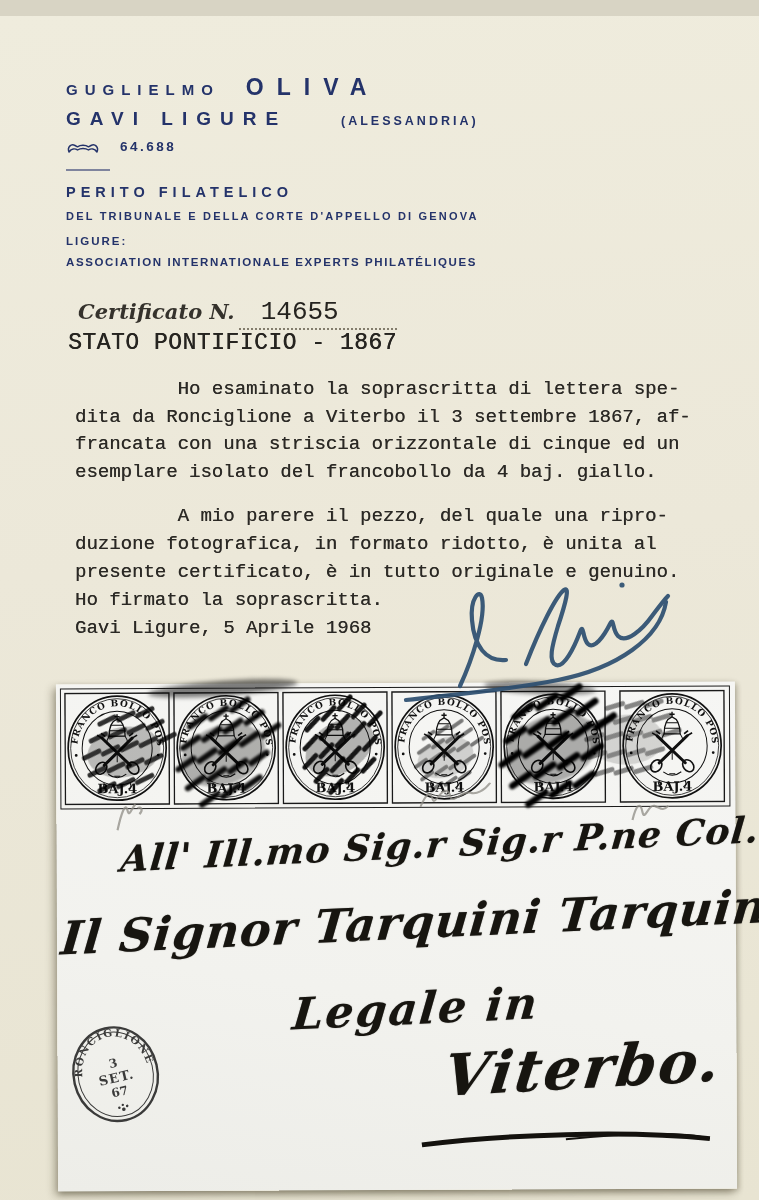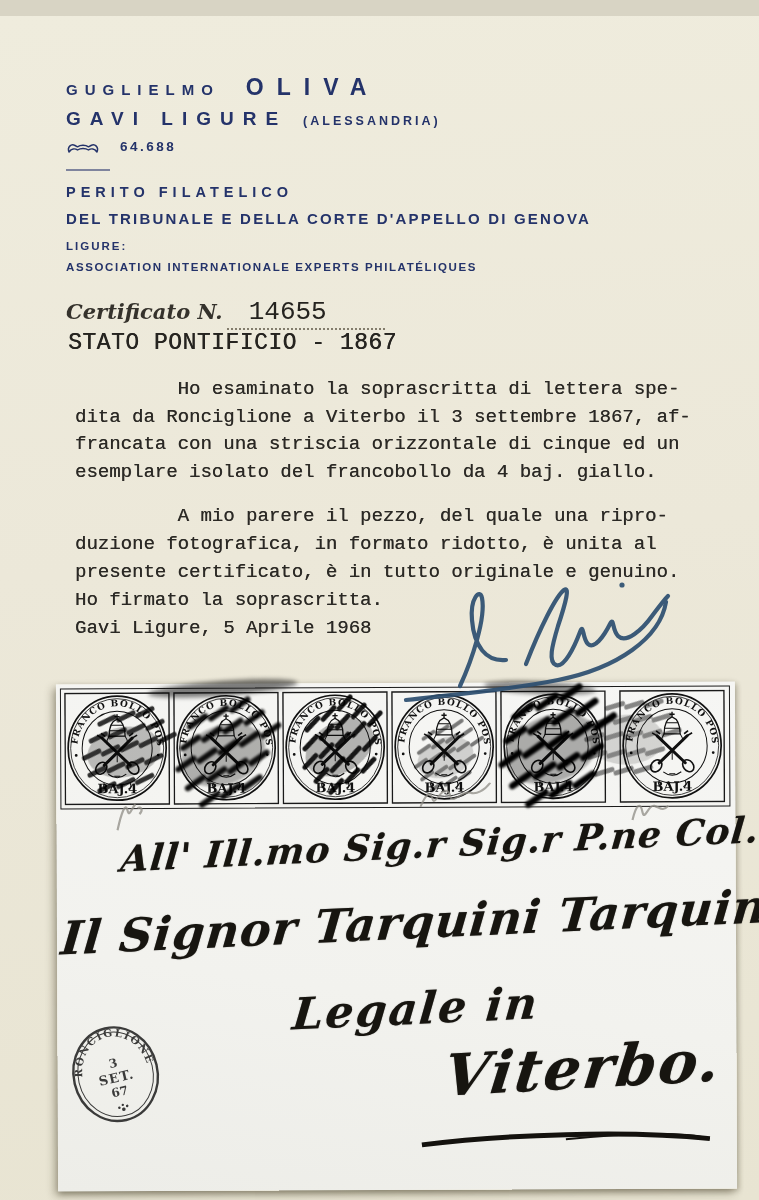--- a/index.html
+++ b/index.html
@@ -4,32 +4,32 @@
 <style>
   html,body{margin:0;padding:0;background:#d8d4c4;}
   .page{position:relative;width:759px;height:1184px;margin:16px auto;overflow:hidden;
         background:linear-gradient(175deg,#efecdd 0%,#ece8d9 45%,#e8e4d2 100%);
         font-family:"Liberation Sans",sans-serif;}
   
   .lh{position:absolute;left:66px;top:58px;color:#24336a;}
   .lh .namerow{display:flex;align-items:baseline;gap:26px;}
   .lh .first{font-size:15px;font-weight:700;letter-spacing:7px;}
   .lh .last{font-size:23px;font-weight:700;letter-spacing:13px;}
-  .lh .cityrow{display:flex;align-items:baseline;gap:16px;margin-top:7px;}
+  .lh .cityrow{display:flex;align-items:baseline;gap:16px;margin-top:7px;justify-content:space-between;}
   .lh .city{font-size:19px;font-weight:700;letter-spacing:9px;}
   .lh .prov{font-size:12.5px;font-weight:700;letter-spacing:3px;}
   .lh .phonerow{display:flex;align-items:center;gap:20px;margin-top:9px;}
   .lh .phone{font-size:13.5px;font-weight:700;letter-spacing:2.5px;}
   .lh .rule{width:44px;border-top:2px solid #5a6288;margin-top:15px;opacity:.75;}
   .lh .profession{font-size:14.5px;font-weight:700;letter-spacing:5px;margin-top:13px;}
-  .lh .court{font-size:15px;font-weight:700;letter-spacing:2.2px;margin-top:10px;}
+  .lh .court{font-size:11px;font-weight:700;letter-spacing:2.2px;margin-top:10px;}
   .lh .memlabel{font-size:11.5px;font-weight:700;letter-spacing:2px;margin-top:13px;}
   .lh .memorg{font-size:11.5px;font-weight:700;letter-spacing:1.6px;margin-top:9px;}
   
-  .certline{position:absolute;left:66px;top:281px;display:flex;align-items:baseline;color:#35322c;text-align:right;}
+  .certline{position:absolute;left:78px;top:281px;display:flex;align-items:baseline;color:#35322c;text-align:right;}
   .certlabel{font-family:"DejaVu Serif",serif;font-style:italic;font-weight:700;font-size:21px;}
   .certnum{font-family:"Liberation Mono",monospace;font-size:26px;color:#25231f;
            padding:0 58px 1px 22px;margin-left:4px;border-bottom:2px dotted #837c6c;}
   .heading{position:absolute;left:68px;top:314px;font-family:"Liberation Mono",monospace;
            font-size:23px;letter-spacing:.5px;color:#262420;text-shadow:.4px 0 0 #262420;}
   .type{font-family:"Liberation Mono",monospace;font-size:19px;line-height:27.5px;
         white-space:pre;color:#2a2824;margin:0;text-shadow:.3px 0 0 rgba(42,40,36,.8);}
   #para1{position:absolute;left:75px;top:360px;}
   #para2{position:absolute;left:75px;top:486px;line-height:28px;}
   

